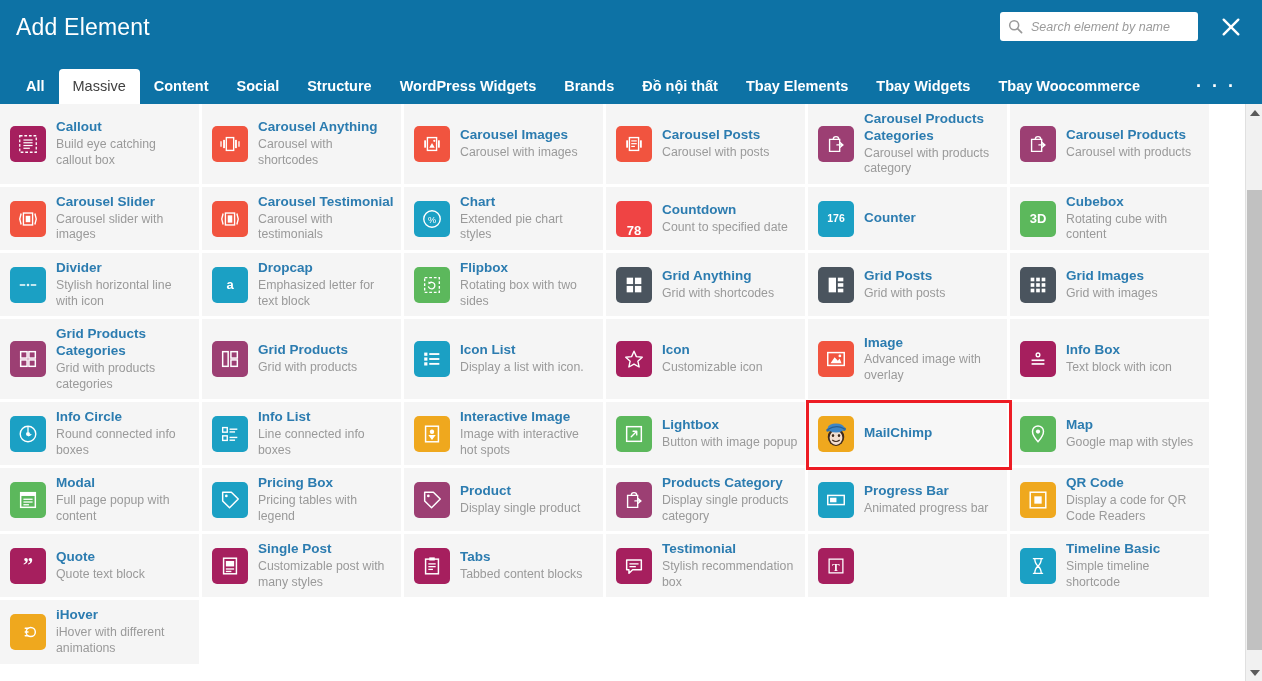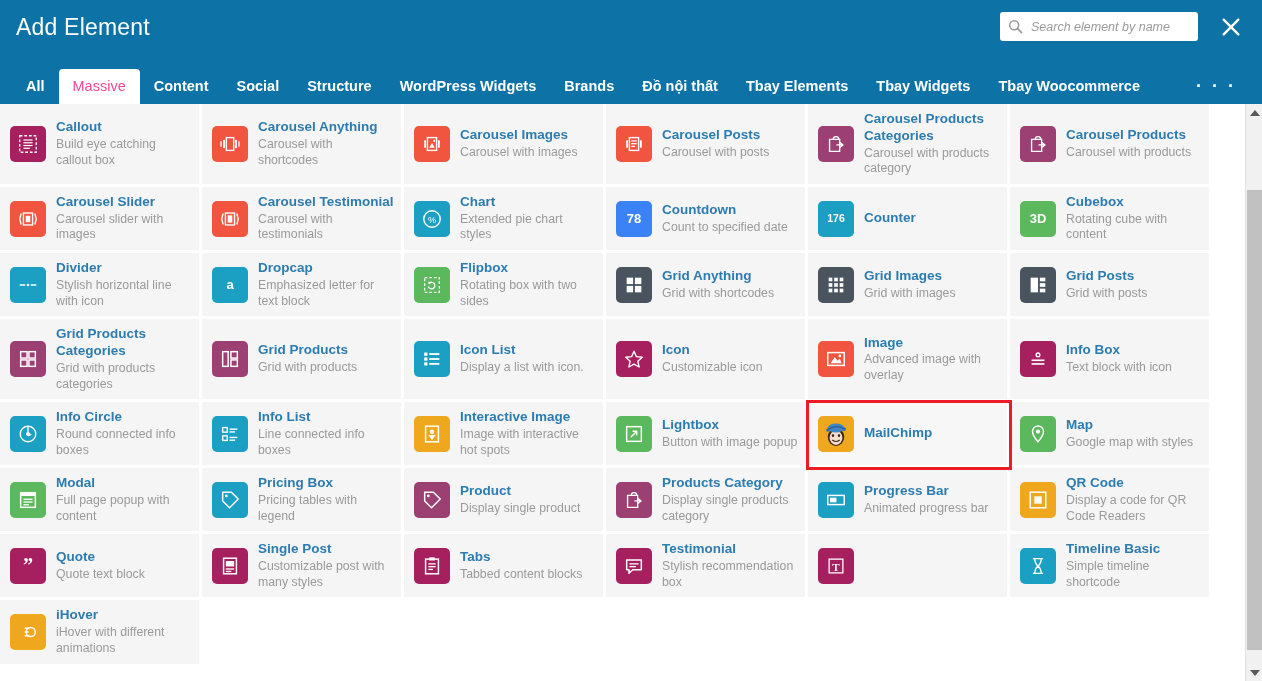--- a/index.html
+++ b/index.html
@@ -84,21 +84,21 @@
     font-weight: bold;
     color: #ffffff;
     padding: 10px 14px 11px 14px;
     cursor: pointer;
     white-space: nowrap;
     line-height: 1;
     border-radius: 4px 4px 0 0;
   }
   .tab.active {
     background: #ffffff;
-    color: #ec4899;
+    color: #404040;
     font-weight: normal;
   }
   .tabs-more {
     margin-left: auto;
     color: #ffffff;
     font-size: 18px;
     letter-spacing: 3px;
     padding: 8px 26px 12px 10px;
     cursor: pointer;
     font-weight: bold;
@@ -370,21 +370,21 @@
               <circle cx="12" cy="12" r="9" fill="none" stroke="#ffffff" stroke-width="1.5"></circle>
               <text x="12" y="16" font-size="10" fill="#ffffff" text-anchor="middle" font-family="Liberation Sans">%</text>
             </svg>
           </div>
           <div class="cell-text">
             <div class="cell-title">Chart</div>
             <div class="cell-desc">Extended pie chart styles</div>
           </div>
         </div>
         <div class="cell">
-          <div class="icon-box" style="background: #3b82f6;">
+          <div class="icon-box" style="background: #ef4444; align-items: flex-end;">
             <span class="glyph-text">78</span>
           </div>
           <div class="cell-text">
             <div class="cell-title">Countdown</div>
             <div class="cell-desc">Count to specified date</div>
           </div>
         </div>
         <div class="cell">
           <div class="icon-box" style="background: rgb(27, 160, 196);">
             <span class="glyph-text small">176</span>
@@ -442,53 +442,53 @@
             <svg width="22" height="22" viewBox="0 0 24 24">
               <rect x="4" y="4" width="7" height="7" fill="#ffffff"></rect>
               <rect x="13" y="4" width="7" height="7" fill="#ffffff"></rect>
               <rect x="4" y="13" width="7" height="7" fill="#ffffff"></rect>
               <rect x="13" y="13" width="7" height="7" fill="#ffffff"></rect>
             </svg>
           </div>
           <div class="cell-text">
             <div class="cell-title">Grid Anything</div>
             <div class="cell-desc">Grid with shortcodes</div>
+          </div>
+        </div>
+        <div class="cell">
+          <div class="icon-box" style="background: rgb(74, 84, 94);">
+            <svg width="22" height="22" viewBox="0 0 24 24">
+              <rect x="4" y="4" width="8" height="16" fill="#ffffff"></rect>
+              <rect x="14" y="4" width="6" height="4" fill="#ffffff"></rect>
+              <rect x="14" y="10" width="6" height="4" fill="#ffffff"></rect>
+              <rect x="14" y="16" width="6" height="4" fill="#ffffff"></rect>
+            </svg>
+          </div>
+          <div class="cell-text">
+            <div class="cell-title">Grid Posts</div>
+            <div class="cell-desc">Grid with posts</div>
           </div>
         </div>
         <div class="cell">
           <div class="icon-box" style="background: rgb(74, 84, 94);">
             <svg width="22" height="22" viewBox="0 0 24 24">
               <rect x="4" y="4" width="4" height="4" fill="#ffffff"></rect>
               <rect x="10" y="4" width="4" height="4" fill="#ffffff"></rect>
               <rect x="16" y="4" width="4" height="4" fill="#ffffff"></rect>
               <rect x="4" y="10" width="4" height="4" fill="#ffffff"></rect>
               <rect x="10" y="10" width="4" height="4" fill="#ffffff"></rect>
               <rect x="16" y="10" width="4" height="4" fill="#ffffff"></rect>
               <rect x="4" y="16" width="4" height="4" fill="#ffffff"></rect>
               <rect x="10" y="16" width="4" height="4" fill="#ffffff"></rect>
               <rect x="16" y="16" width="4" height="4" fill="#ffffff"></rect>
             </svg>
           </div>
           <div class="cell-text">
             <div class="cell-title">Grid Images</div>
             <div class="cell-desc">Grid with images</div>
-          </div>
-        </div>
-        <div class="cell">
-          <div class="icon-box" style="background: rgb(74, 84, 94);">
-            <svg width="22" height="22" viewBox="0 0 24 24">
-              <rect x="4" y="4" width="8" height="16" fill="#ffffff"></rect>
-              <rect x="14" y="4" width="6" height="4" fill="#ffffff"></rect>
-              <rect x="14" y="10" width="6" height="4" fill="#ffffff"></rect>
-              <rect x="14" y="16" width="6" height="4" fill="#ffffff"></rect>
-            </svg>
-          </div>
-          <div class="cell-text">
-            <div class="cell-title">Grid Posts</div>
-            <div class="cell-desc">Grid with posts</div>
           </div>
         </div>
         <div class="cell">
           <div class="icon-box" style="background: rgb(156, 63, 115);">
             <svg width="22" height="22" viewBox="0 0 24 24">
               <rect x="4" y="4" width="7" height="7" fill="none" stroke="#ffffff" stroke-width="1.6"></rect>
               <rect x="13" y="4" width="7" height="7" fill="none" stroke="#ffffff" stroke-width="1.6"></rect>
               <rect x="4" y="13" width="7" height="7" fill="none" stroke="#ffffff" stroke-width="1.6"></rect>
               <rect x="13" y="13" width="7" height="7" fill="none" stroke="#ffffff" stroke-width="1.6"></rect>
             </svg>

